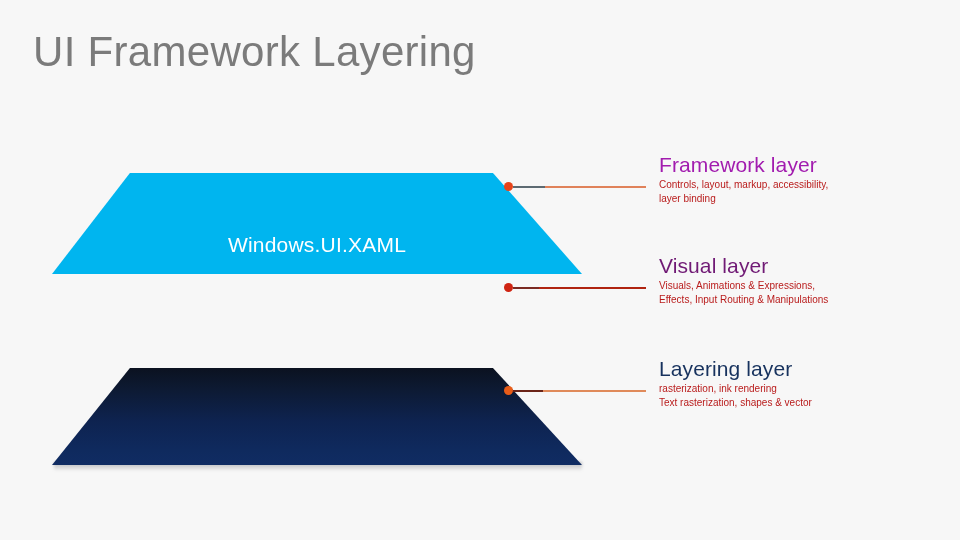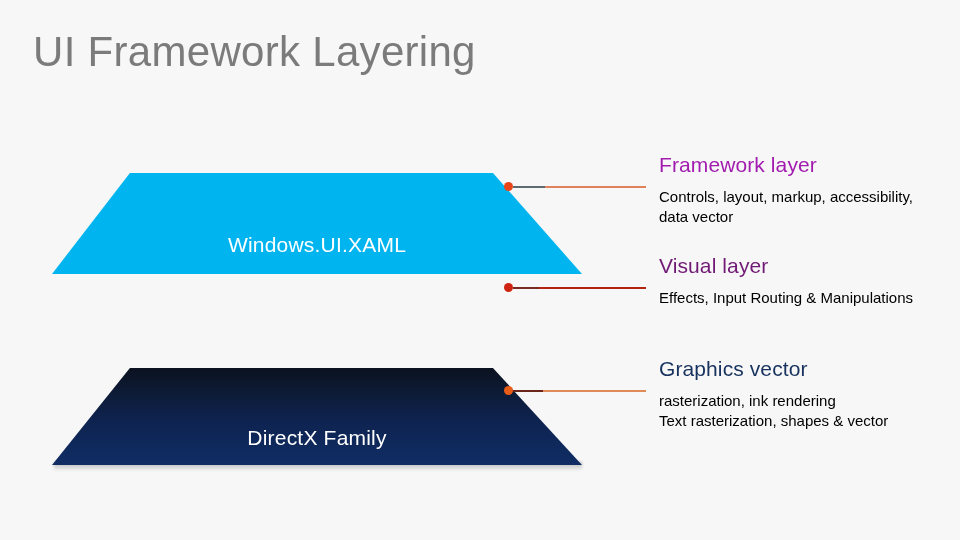--- a/index.html
+++ b/index.html
@@ -123,25 +123,25 @@
   
   .callout { position:absolute; left:659px; width:290px; }
   .callout-title {
     font-size:21px;
     font-weight:400;
     letter-spacing:0.1px;
     line-height:1.15;
     white-space:nowrap;
   }
   .callout-body {
-    margin-top:10px;
-    font-size:15px;
+    margin-top:1px;
+    font-size:10px;
     font-weight:400;
     line-height:1.35;
-    color:#000000;
+    color:#b91c1c;
   }
   #callout-framework { top:153px; }
   #callout-framework .callout-title { color:#a21caf; }
   #callout-visual { top:254px; }
   #callout-visual .callout-title { color:#701a75; }
   #callout-graphics { top:357px; }
   #callout-graphics .callout-title { color:#17325e; }
 </style>
 </head>
 <body>
@@ -155,21 +155,20 @@
     <div id="stack-shadow"></div>
 
     <div class="layer" id="layer-framework">
       <div class="layer-shape"></div>
       <div class="layer-label">Windows.UI.XAML</div>
     </div>
 
 
     <div class="layer" id="layer-graphics">
       <div class="layer-shape"></div>
-      <div class="layer-label">DirectX Family</div>
     </div>
   </div>
 
   <div class="callout-connector" id="connector-framework">
     <span class="callout-dot"></span>
     <span class="callout-line-inner"></span>
     <span class="callout-line"></span>
   </div>
 
   <div class="callout-connector" id="connector-visual">
@@ -181,32 +180,33 @@
   <div class="callout-connector" id="connector-graphics">
     <span class="callout-dot"></span>
     <span class="callout-line-inner"></span>
     <span class="callout-line"></span>
   </div>
 
   <div class="callout" id="callout-framework">
     <div class="callout-title">Framework layer</div>
     <div class="callout-body">
       <div>Controls, layout, markup, accessibility,</div>
-      <div>data vector</div>
+      <div>layer binding</div>
     </div>
   </div>
 
   <div class="callout" id="callout-visual">
     <div class="callout-title">Visual layer</div>
     <div class="callout-body">
+      <div>Visuals, Animations &amp; Expressions,</div>
       <div>Effects, Input Routing &amp; Manipulations</div>
     </div>
   </div>
 
   <div class="callout" id="callout-graphics">
-    <div class="callout-title">Graphics vector</div>
+    <div class="callout-title">Layering layer</div>
     <div class="callout-body">
       <div>rasterization, ink rendering</div>
       <div>Text rasterization, shapes &amp; vector</div>
     </div>
   </div>
 
 </div>
 
 </body></html>

